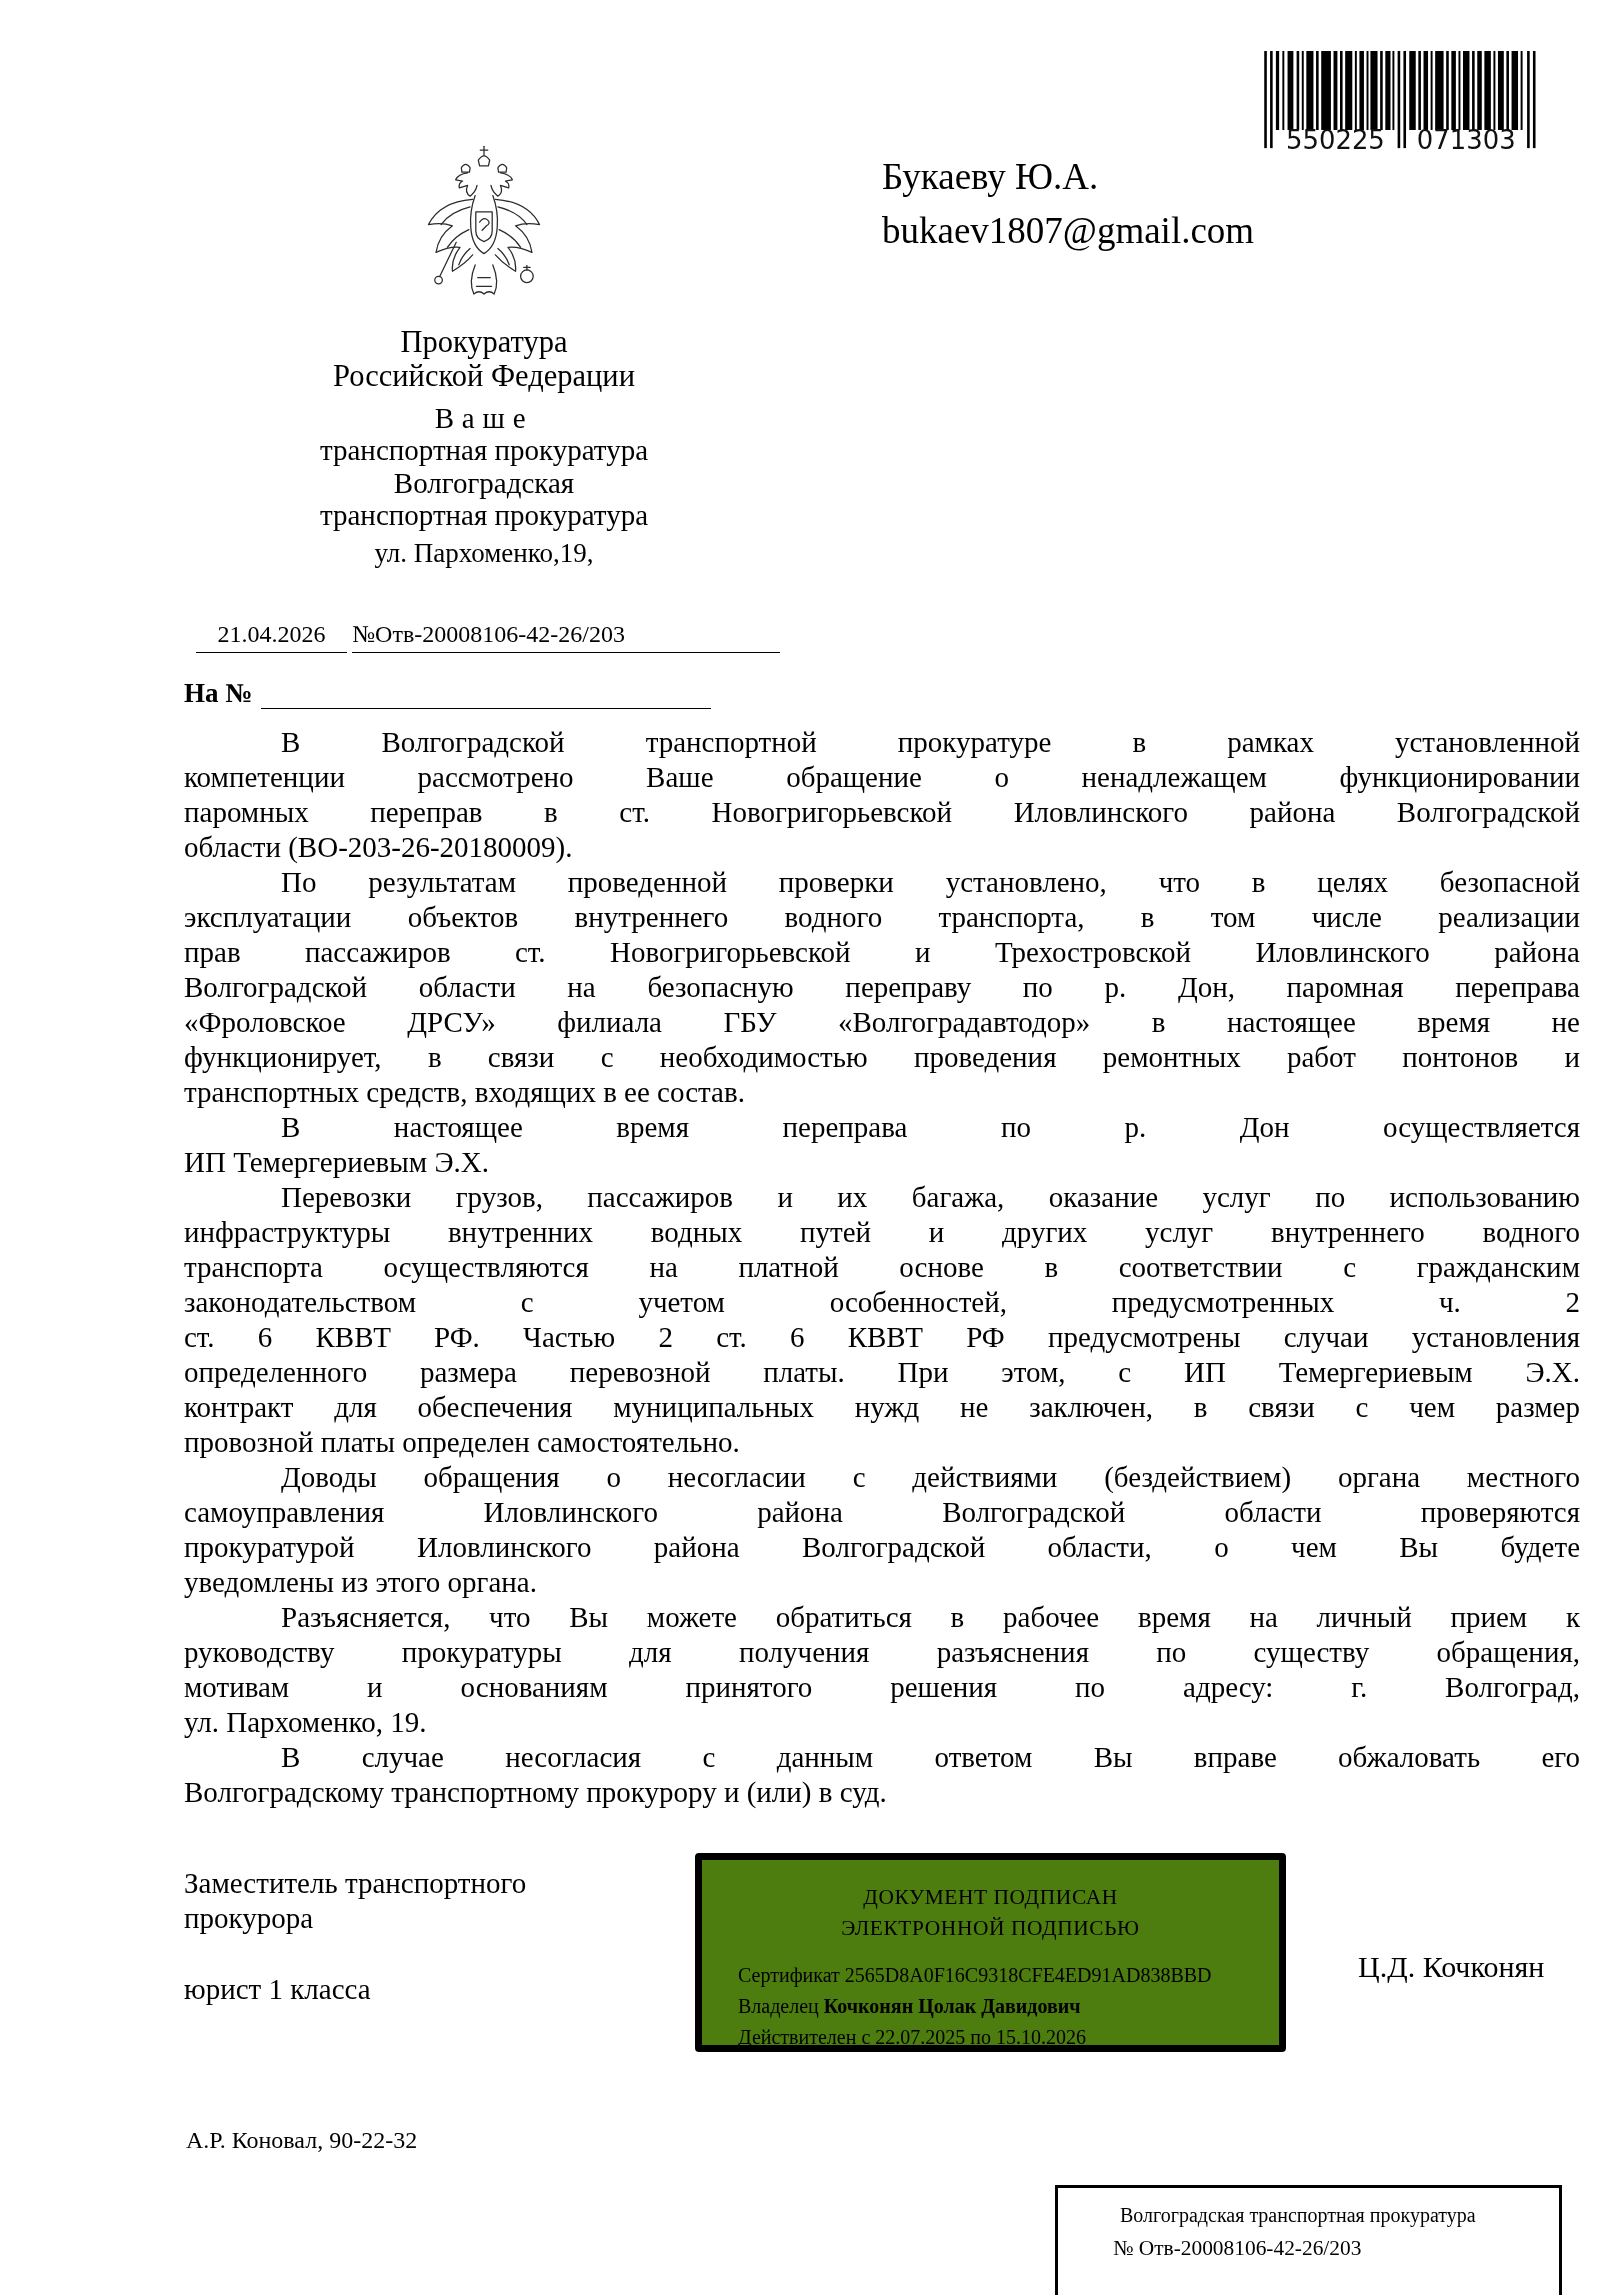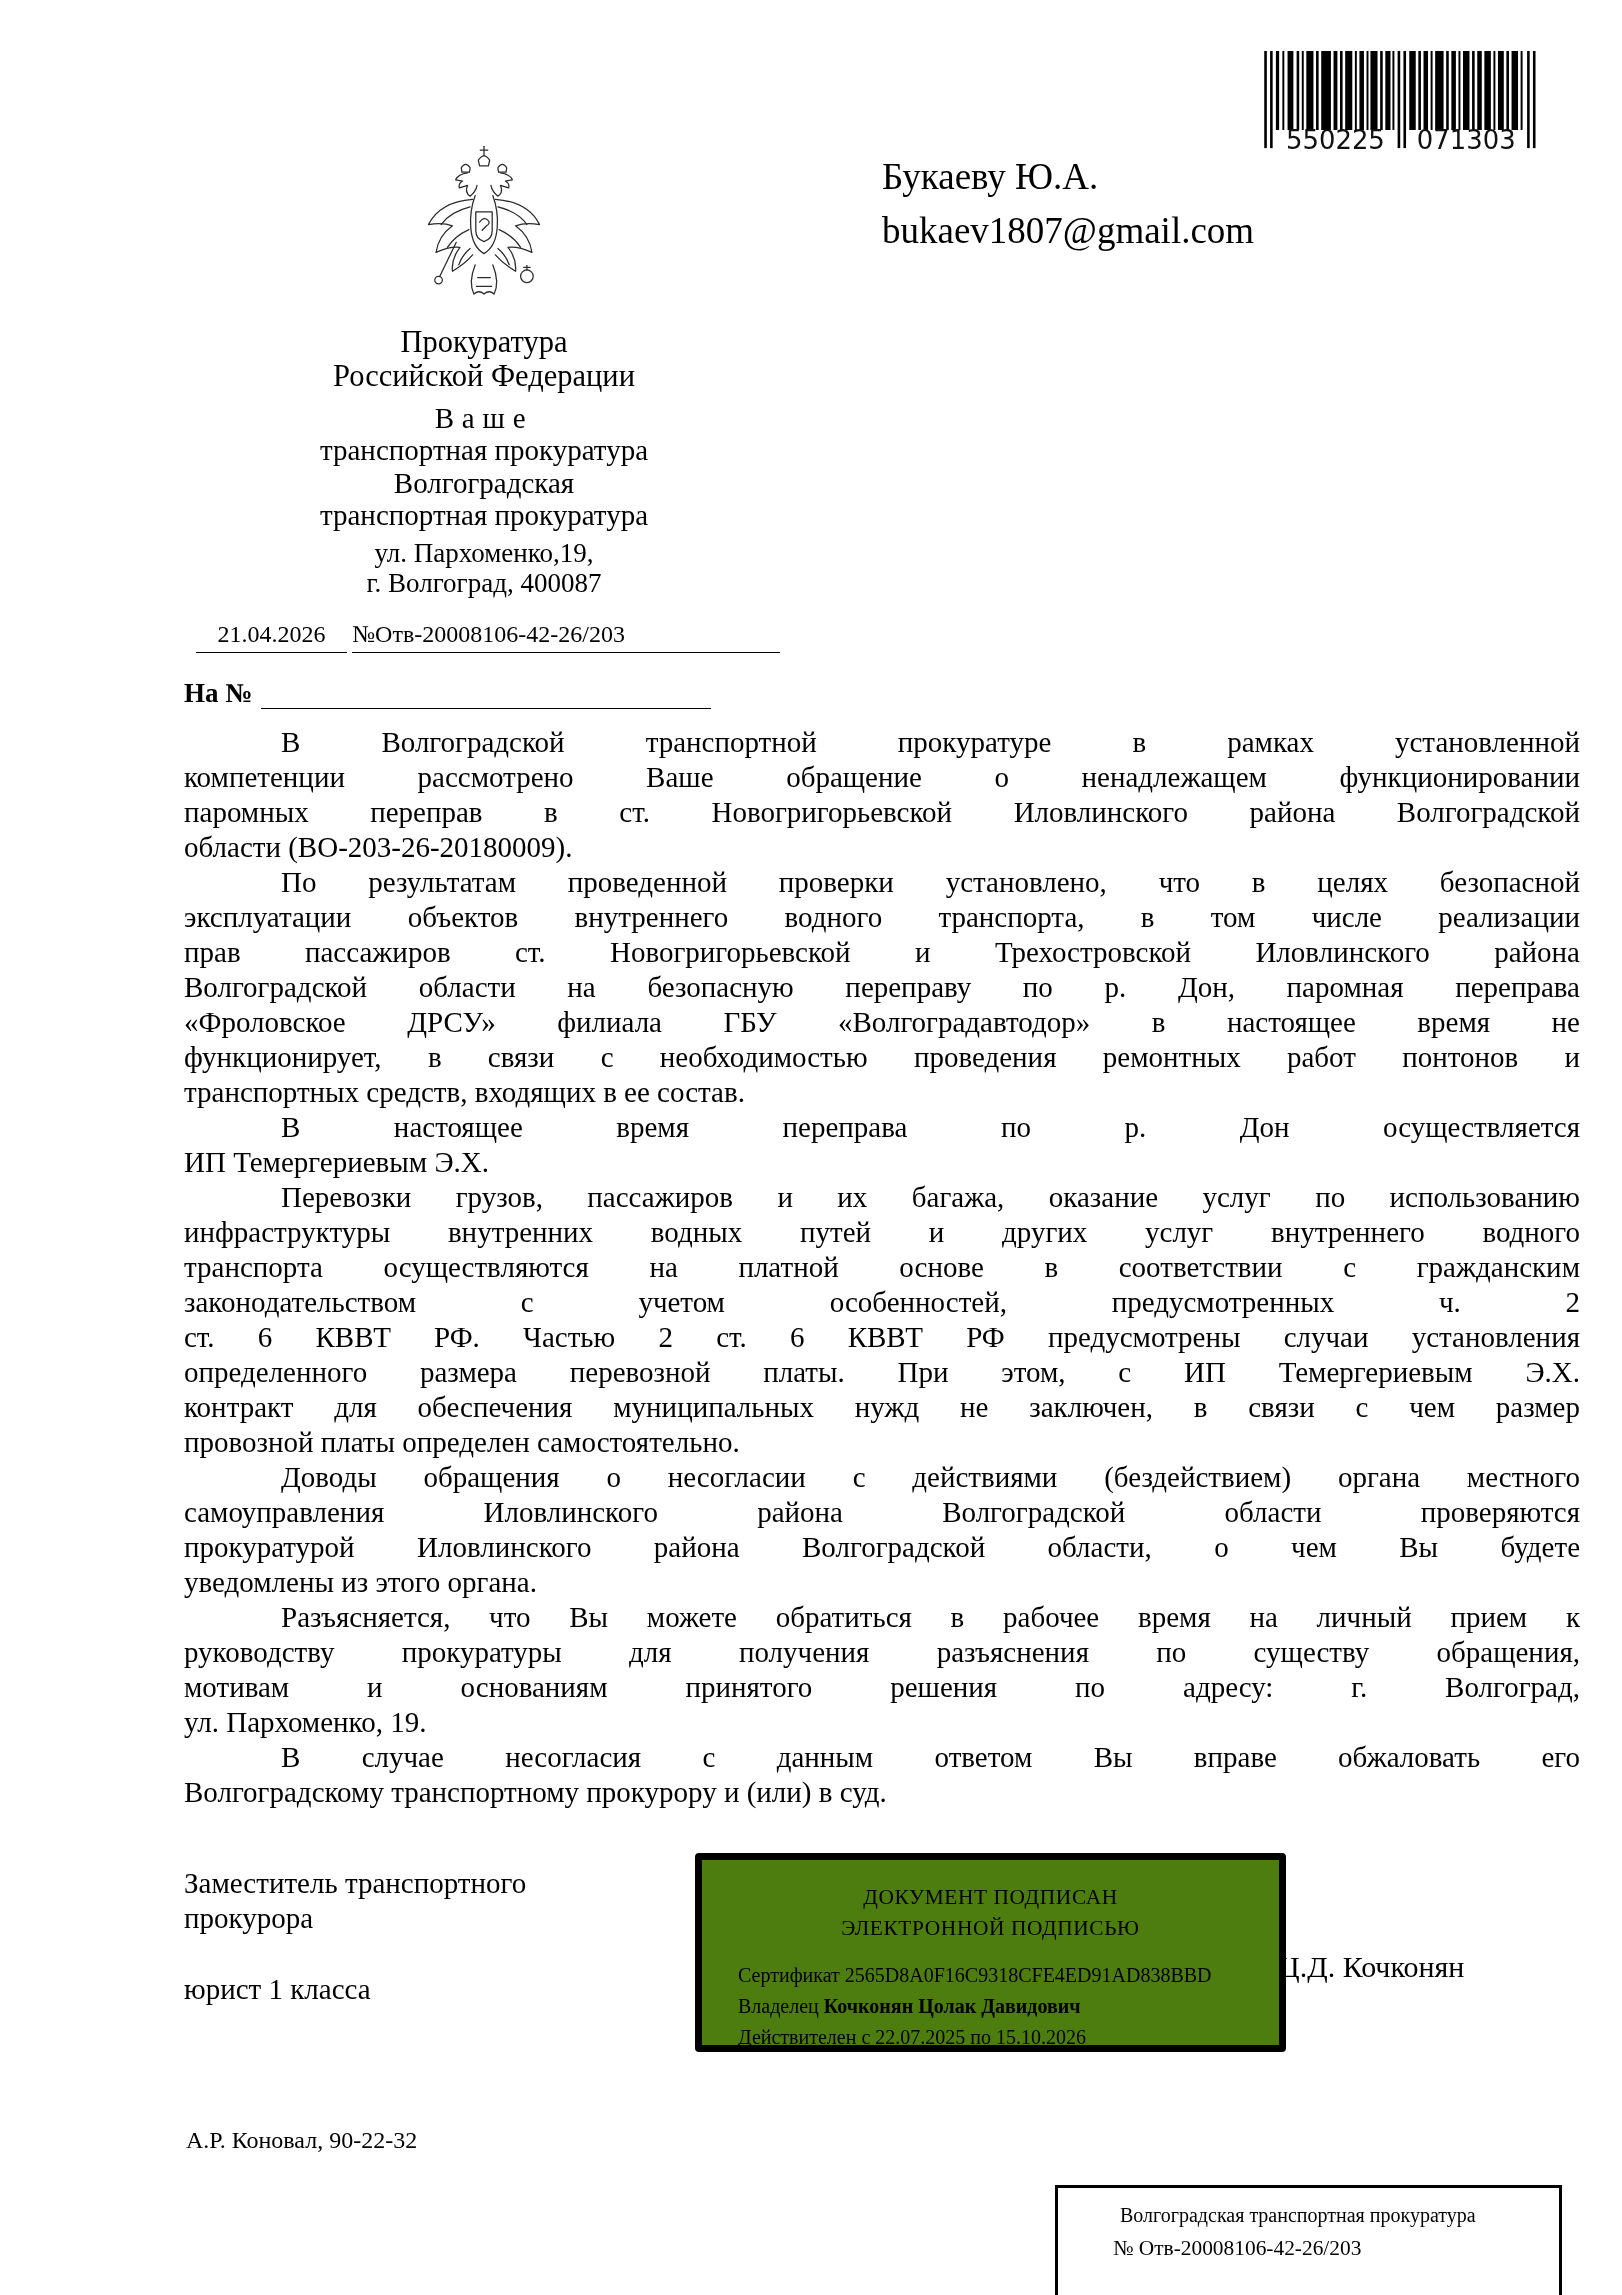--- a/index.html
+++ b/index.html
@@ -33,21 +33,21 @@
   .replyline .lbl{font-weight:bold;}
   .reply-underline{display:inline-block;width:450px;height:30px;border-bottom:1.9px solid #000;margin-left:9px;vertical-align:bottom;}
   
   .body-text{position:absolute;left:184px;top:725px;width:1396px;font-size:29px;line-height:35px;}
   .bline{text-align:justify;text-align-last:justify;}
   .bline.first{text-indent:97px;}
   .bline.last{text-align-last:left;}
   
   .sig-post{position:absolute;left:184px;top:1866px;font-size:29px;line-height:35px;}
   .sig-rank{position:absolute;left:184px;top:1973px;font-size:29px;}
-  .sig-name{position:absolute;left:1278px;top:1950px;font-size:30px;white-space:nowrap;}
+  .sig-name{position:absolute;left:1358px;top:1950px;font-size:30px;white-space:nowrap;}
   .stamp{
     position:absolute;left:695px;top:1853px;width:591px;height:199px;
     border:7.1px solid #000;border-radius:4px;box-sizing:border-box;
     background:#4d7c0f;
   }
   .stamp-title{margin-top:22px;text-align:center;font-size:21.4px;line-height:30.5px;letter-spacing:0.6px;}
   .stamp-lines{margin:17px 0 0 36px;font-size:20px;line-height:31px;}
   .stamp-lines .b{font-weight:bold;margin-top:8px;}
   
   .executor{position:absolute;left:186px;top:2127px;font-size:24px;}
@@ -160,21 +160,20 @@
     <div class="lh-branch">
       <div class="spaced">Ваше</div>
       <div>транспортная прокуратура</div>
     </div>
     <div class="lh-local">
       <div>Волгоградская</div>
       <div>транспортная прокуратура</div>
     </div>
     <div class="lh-addr">
       <div>ул. Пархоменко,19,</div>
-      <div>г. Волгоград, 400087</div>
     </div>
   </div>
 
   <div class="refline">
     <span class="ref-date">21.04.2026</span><span class="ref-num">№Отв-20008106-42-26/203</span>
   </div>
   <div class="replyline">
     <span class="lbl">На №</span><span class="reply-underline"></span>
   </div>
 

